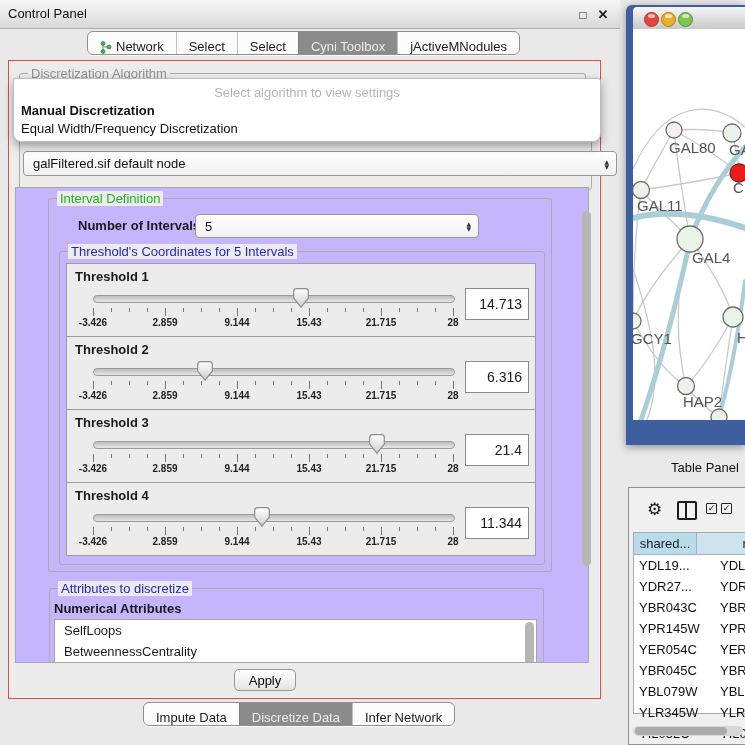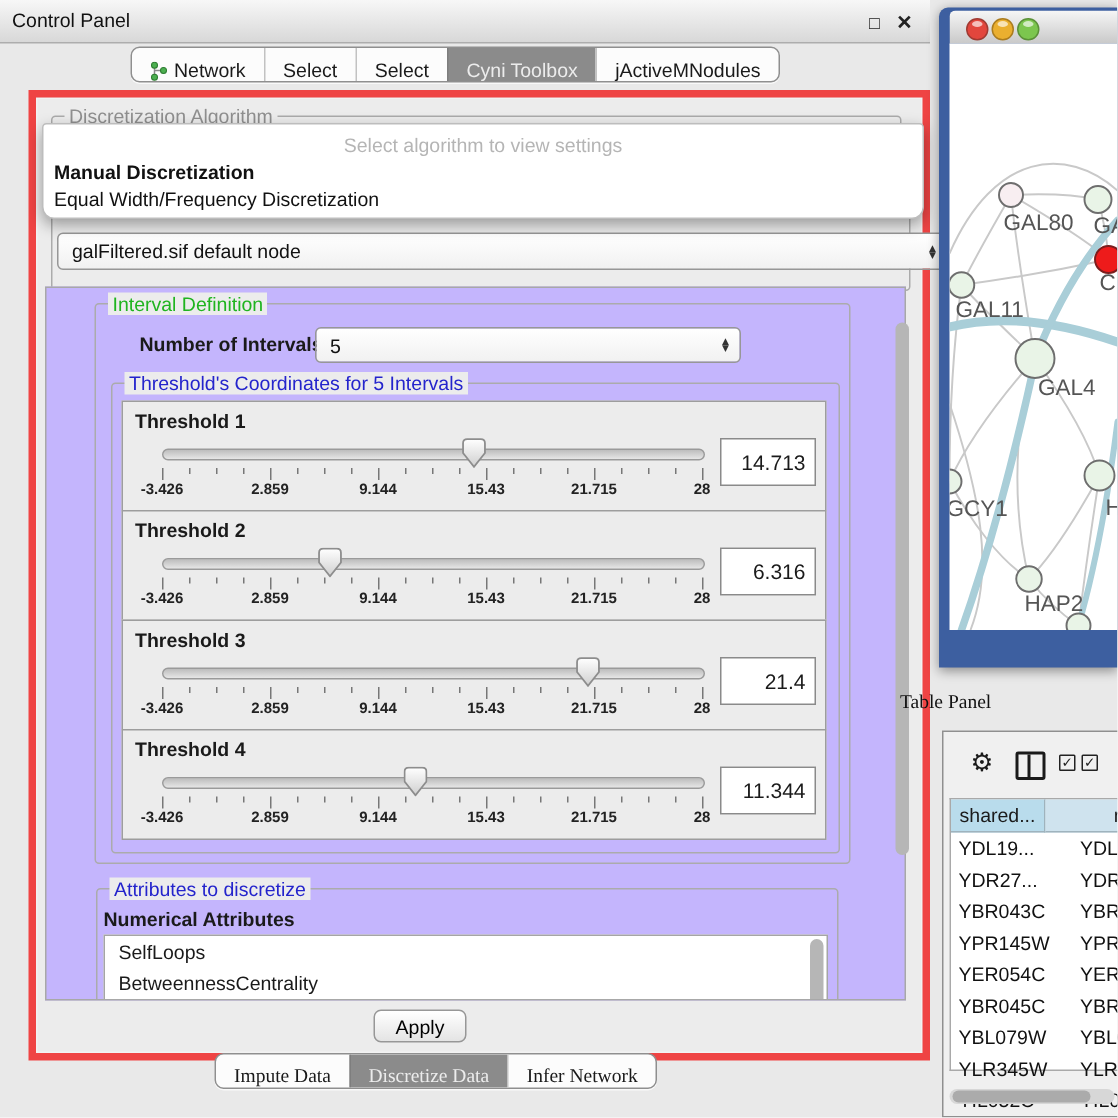--- a/index.html
+++ b/index.html
@@ -19,25 +19,25 @@
   #cp-close{right:10px;font-weight:bold;font-size:13px;}
 
   
   .seg{display:flex;border:1px solid #8f8f8f;border-radius:6px;background:#fcfcfc;
        overflow:hidden;box-shadow:0 1px 0 rgba(255,255,255,.7);height:22px;}
   .seg .item{display:flex;align-items:flex-end;gap:4px;padding:0 12px;font-size:13px;
        color:#1a1a1a;border-left:1px solid #c2c2c2;white-space:nowrap;cursor:default;}
   .seg .item:first-child{border-left:none;}
   .seg .item.sel{background:#8b8b8b;color:#ececec;border-left-color:#7e7e7e;}
   #top-tabs{left:87px;top:31px;}
-  #bottom-tabs{left:143px;top:702px;font-family:Liberation Serif, serif;}
-
-  
-  #cp-content{left:19px;top:60px;width:591px;height:637px;background:#ececec;
-      border:5px solid #ef4444;box-shadow:inset 0 0 0 1px #f2f2f2;}
+  #bottom-tabs{left:143px;top:702px;}
+
+  
+  #cp-content{left:8px;top:60px;width:591px;height:637px;background:#ececec;
+      border:1px solid #ef4444;box-shadow:inset 0 0 0 1px #f2f2f2;}
 
   .groupbox{position:absolute;border:1px solid #ababab;border-radius:3px;}
   .grouptitle{position:absolute;top:-8px;left:8px;background:#ececec;padding:0 3px;
       font-size:13px;white-space:nowrap;}
   .gt-green{color:var(--group-title-green);}
   .gt-blue{color:var(--group-title-blue);}
   .gt-gray{color:#8f8f8f;}
 
   
   .combo{position:absolute;background:linear-gradient(#ffffff,#f1f1f1);
@@ -116,21 +116,21 @@
   .light{position:absolute;top:5px;width:13px;height:13px;border-radius:50%;
       cursor:pointer;}
   .light .shine{position:absolute;left:3px;top:1px;width:7px;height:4px;
       border-radius:50%;background:rgba(255,255,255,.65);}
   #light-red{left:11px;background:var(--traffic-red);border:1px solid #a03a32;}
   #light-yellow{left:28px;background:var(--traffic-yellow);border:1px solid #ab7c1e;}
   #light-green{left:45px;background:var(--traffic-green);border:1px solid #5b9138;}
   #net-canvas{left:7px;top:24px;width:112px;height:391px;background:#fff;
       overflow:hidden;}
 
-  #tp-label{left:600px;top:460px;font-size:13px;color:#111;font-family:Liberation Serif, serif;}
+  #tp-label{left:671px;top:460px;font-size:13px;color:#111;}
   #table-panel{left:628px;top:487px;width:117px;height:256px;background:#f0f0f0;
       border:1px solid #8f8f8f;overflow:hidden;}
   #tp-toolbar{position:absolute;left:0;top:0;width:100%;height:44px;}
   #gear-icon{position:absolute;left:18px;top:11px;font-size:17px;
       font-family:"DejaVu Sans",sans-serif;color:#1a1a1a;cursor:pointer;}
   #split-icon{position:absolute;left:48px;top:13px;width:16px;height:15px;
       border:2px solid #1a1a1a;border-radius:2px;cursor:pointer;}
   #split-icon:before{content:"";position:absolute;left:6px;top:0;width:2px;
       height:100%;background:#1a1a1a;}
   .cb{position:absolute;top:15px;width:9px;height:9px;border:1.5px solid #222;

